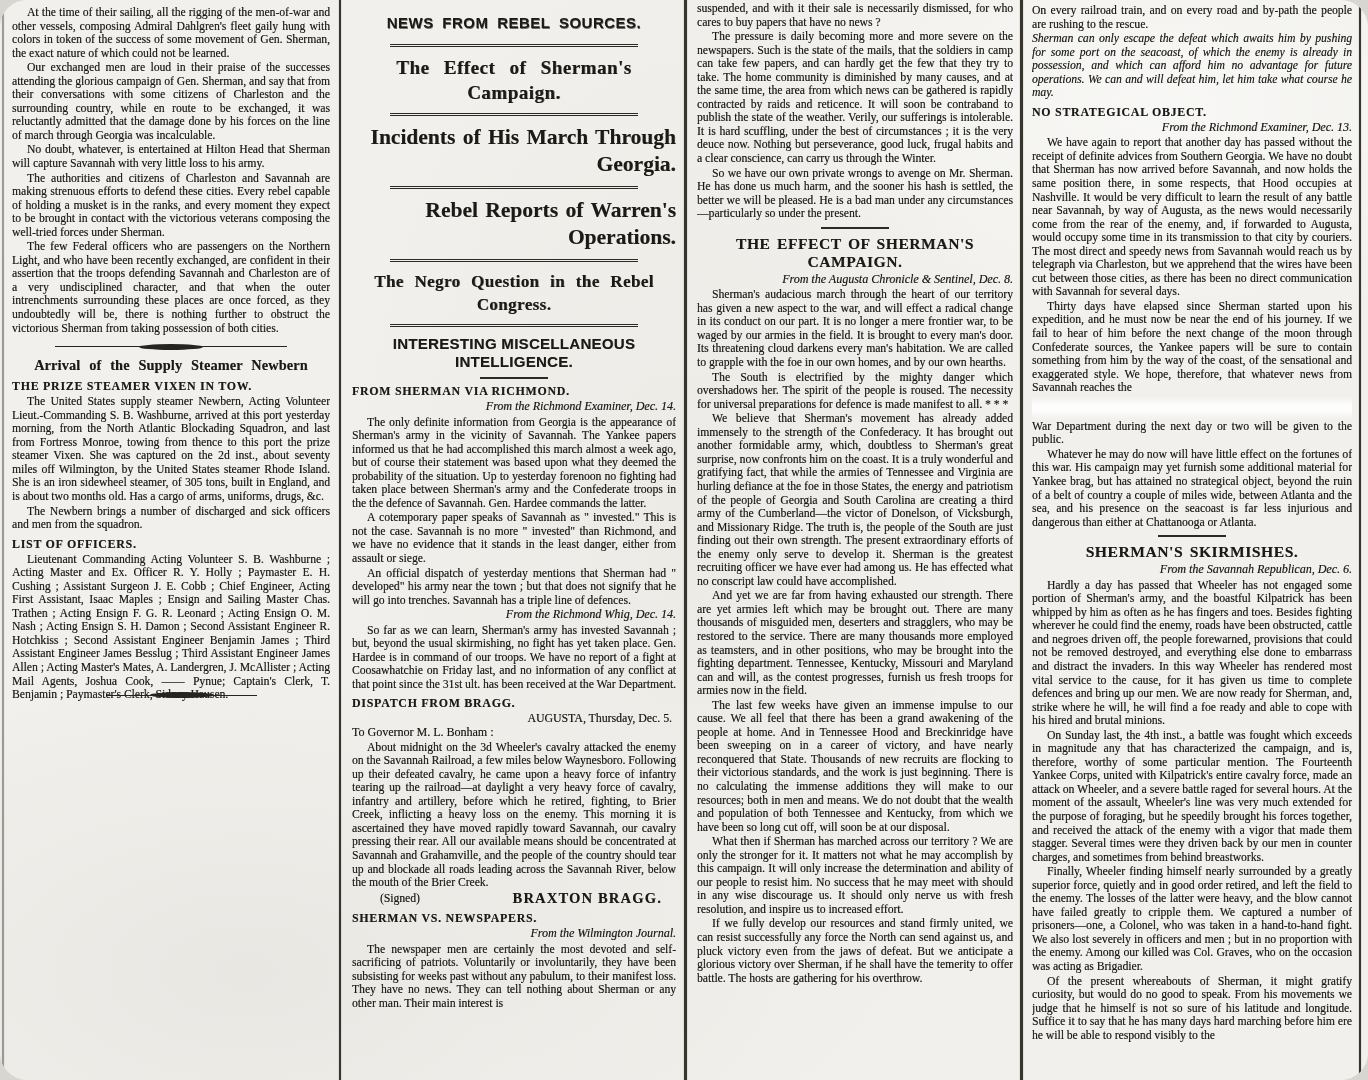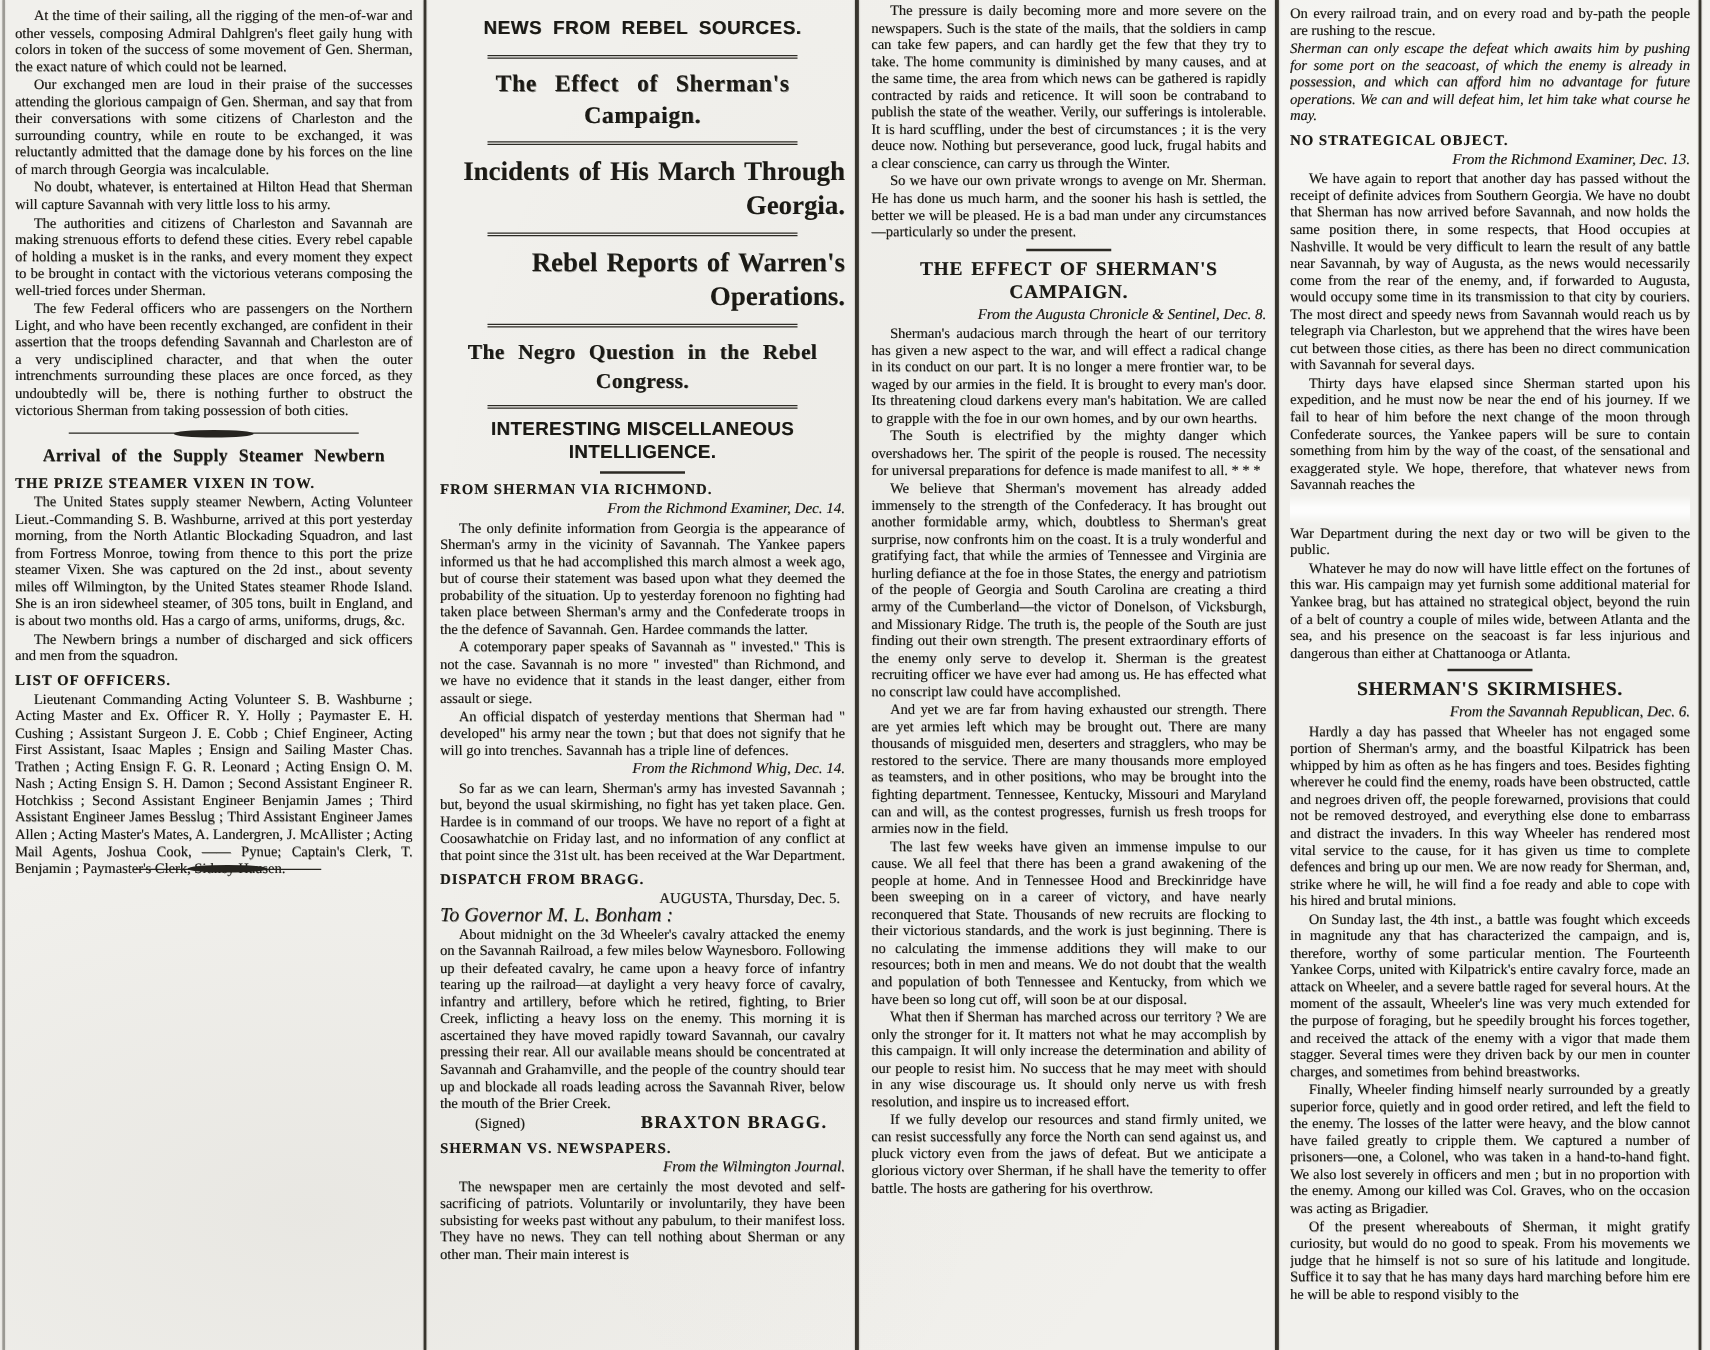--- a/index.html
+++ b/index.html
@@ -7,38 +7,39 @@
     position:relative;
     width:1368px;height:1080px;
     background:#f1f0ec;
     background-image:
       radial-gradient(ellipse 900px 500px at 18% 90%, rgba(120,115,100,0.07), transparent 60%),
       radial-gradient(ellipse 700px 400px at 85% 10%, rgba(255,255,255,0.5), transparent 60%),
       radial-gradient(ellipse 500px 900px at 50% 50%, rgba(140,135,120,0.05), transparent 70%);
     overflow:hidden;
     font-family:"Liberation Serif", serif;
     color:#1b1a15;
+    border-radius:27px;
   }
   .vrule{position:absolute;top:0;height:1080px;background:#38352e;box-shadow:0 0 1px rgba(40,38,30,.8);}
   .col{
     position:absolute;top:4px;height:1074px;overflow:hidden;
     font-size:11.6px;line-height:13.55px;
     text-align:justify;
     text-shadow:0.3px 0.3px 0 rgba(27,26,21,0.5);
   }
   .blk{margin:0;}
   .p{text-indent:15px;margin:0 0 1px;}
   .pc{text-indent:0;margin:0 0 1px;}
   .pi{text-indent:0;font-style:italic;margin:0 0 1px;}
   .h-arrival{font-weight:bold;font-size:14.2px;line-height:17px;text-align:center;word-spacing:5px;margin:4px 0 0;letter-spacing:.2px;}
   .sub{font-weight:bold;font-size:11.8px;line-height:14px;letter-spacing:.8px;margin:5px 0 2px;text-indent:0;}
   .sub-lg{font-weight:bold;font-size:15.5px;line-height:18px;text-align:center;letter-spacing:.6px;margin:6px 0 2px;word-spacing:2px;}
   .byline{font-style:italic;text-align:right;font-size:12px;margin:1px 0 2px;text-indent:0;}
   .dateline{text-align:right;font-size:11.8px;margin:0 4px 0 0;}
-  .addr{font-style:italic;font-size:16px;margin:0 0 1px;}
+  .addr{font-size:12px;margin:0 0 1px;}
   .signed{display:flex;justify-content:space-between;align-items:center;padding:1px 14px 1px 28px;margin:1px 0 3px;}
   .sig-left{font-size:11.6px;}
   .sig-right{font-size:14.5px;letter-spacing:1.2px;font-weight:bold;}
   .h-xl{font-family:"Liberation Sans",sans-serif;font-weight:bold;font-size:15px;line-height:26px;text-align:center;letter-spacing:.5px;word-spacing:4px;margin:8px 0 2px;text-shadow:.5px .5px 0 rgba(27,26,21,.6);}
   .h-ornate{font-weight:bold;font-size:19px;line-height:25px;text-align:center;word-spacing:9px;letter-spacing:.5px;margin:2px 0;text-shadow:.6px .4px 0 rgba(27,26,21,.55);}
   .h-ornate-sm{font-weight:bold;font-size:17px;line-height:23px;text-align:center;word-spacing:6px;letter-spacing:.4px;margin:2px 0;text-shadow:.6px .4px 0 rgba(27,26,21,.55);}
   .h-serif{font-weight:bold;font-size:21.5px;line-height:27px;text-align:right;word-spacing:2px;margin:2px 0;text-shadow:.4px .3px 0 rgba(27,26,21,.4);}
   .h-caps{font-family:"Liberation Sans",sans-serif;font-weight:bold;font-size:15px;line-height:18px;text-align:center;letter-spacing:.3px;margin:4px 0 2px;}
   .rule{width:248px;margin:8px auto;border-top:1px solid #2c2a24;border-bottom:1px solid #2c2a24;height:1px;}
   .rule-sm{width:68px;margin:6px auto 3px;border-top:2px solid #2c2a24;height:0;}
@@ -99,20 +100,21 @@
       <div class="blk p">About midnight on the 3d Wheeler's cavalry attacked the enemy on the Savannah Railroad, a few miles below Waynesboro. Following up their defeated cavalry, he came upon a heavy force of infantry tearing up the railroad—at daylight a very heavy force of cavalry, infantry and artillery, before which he retired, fighting, to Brier Creek, inflicting a heavy loss on the enemy. This morning it is ascertained they have moved rapidly toward Savannah, our cavalry pressing their rear. All our available means should be concentrated at Savannah and Grahamville, and the people of the country should tear up and blockade all roads leading across the Savannah River, below the mouth of the Brier Creek.</div>
       <div class="blk signed">
         <span class="sig-left">(Signed)</span>
         <span class="sig-right">BRAXTON BRAGG.</span>
       </div>
       <div class="blk sub">SHERMAN VS. NEWSPAPERS.</div>
       <div class="blk byline">From the Wilmington Journal.</div>
       <div class="blk p">The newspaper men are certainly the most devoted and self-sacrificing of patriots. Voluntarily or involuntarily, they have been subsisting for weeks past without any pabulum, to their manifest loss. They have no news. They can tell nothing about Sherman or any other man. Their main interest is</div>
     </div>
   <div class="col" style="left:697px;top:2px;width:316px;">
+      <div class="blk pc">suspended, and with it their sale is necessarily dismissed, for who cares to buy papers that have no news ?</div>
       <div class="blk p">The pressure is daily becoming more and more severe on the newspapers. Such is the state of the mails, that the soldiers in camp can take few papers, and can hardly get the few that they try to take. The home community is diminished by many causes, and at the same time, the area from which news can be gathered is rapidly contracted by raids and reticence. It will soon be contraband to publish the state of the weather. Verily, our sufferings is intolerable. It is hard scuffling, under the best of circumstances ; it is the very deuce now. Nothing but perseverance, good luck, frugal habits and a clear conscience, can carry us through the Winter.</div>
       <div class="blk p">So we have our own private wrongs to avenge on Mr. Sherman. He has done us much harm, and the sooner his hash is settled, the better we will be pleased. He is a bad man under any circumstances —particularly so under the present.</div>
       <div class="blk rule-sm"></div>
       <div class="blk sub-lg">THE EFFECT OF SHERMAN'S CAMPAIGN.</div>
       <div class="blk byline">From the Augusta Chronicle &amp; Sentinel, Dec. 8.</div>
       <div class="blk p">Sherman's audacious march through the heart of our territory has given a new aspect to the war, and will effect a radical change in its conduct on our part. It is no longer a mere frontier war, to be waged by our armies in the field. It is brought to every man's door. Its threatening cloud darkens every man's habitation. We are called to grapple with the foe in our own homes, and by our own hearths.</div>
       <div class="blk p">The South is electrified by the mighty danger which overshadows her. The spirit of the people is roused. The necessity for universal preparations for defence is made manifest to all.        *        *        *</div>
       <div class="blk p">We believe that Sherman's movement has already added immensely to the strength of the Confederacy. It has brought out another formidable army, which, doubtless to Sherman's great surprise, now confronts him on the coast. It is a truly wonderful and gratifying fact, that while the armies of Tennessee and Virginia are hurling defiance at the foe in those States, the energy and patriotism of the people of Georgia and South Carolina are creating a third army of the Cumberland—the victor of Donelson, of Vicksburgh, and Missionary Ridge. The truth is, the people of the South are just finding out their own strength. The present extraordinary efforts of the enemy only serve to develop it. Sherman is the greatest recruiting officer we have ever had among us. He has effected what no conscript law could have accomplished.</div>
       <div class="blk p">And yet we are far from having exhausted our strength. There are yet armies left which may be brought out. There are many thousands of misguided men, deserters and stragglers, who may be restored to the service. There are many thousands more employed as teamsters, and in other positions, who may be brought into the fighting department. Tennessee, Kentucky, Missouri and Maryland can and will, as the contest progresses, furnish us fresh troops for armies now in the field.</div>
       <div class="blk p">The last few weeks have given an immense impulse to our cause. We all feel that there has been a grand awakening of the people at home. And in Tennessee Hood and Breckinridge have been sweeping on in a career of victory, and have nearly reconquered that State. Thousands of new recruits are flocking to their victorious standards, and the work is just beginning. There is no calculating the immense additions they will make to our resources; both in men and means. We do not doubt that the wealth and population of both Tennessee and Kentucky, from which we have been so long cut off, will soon be at our disposal.</div>

